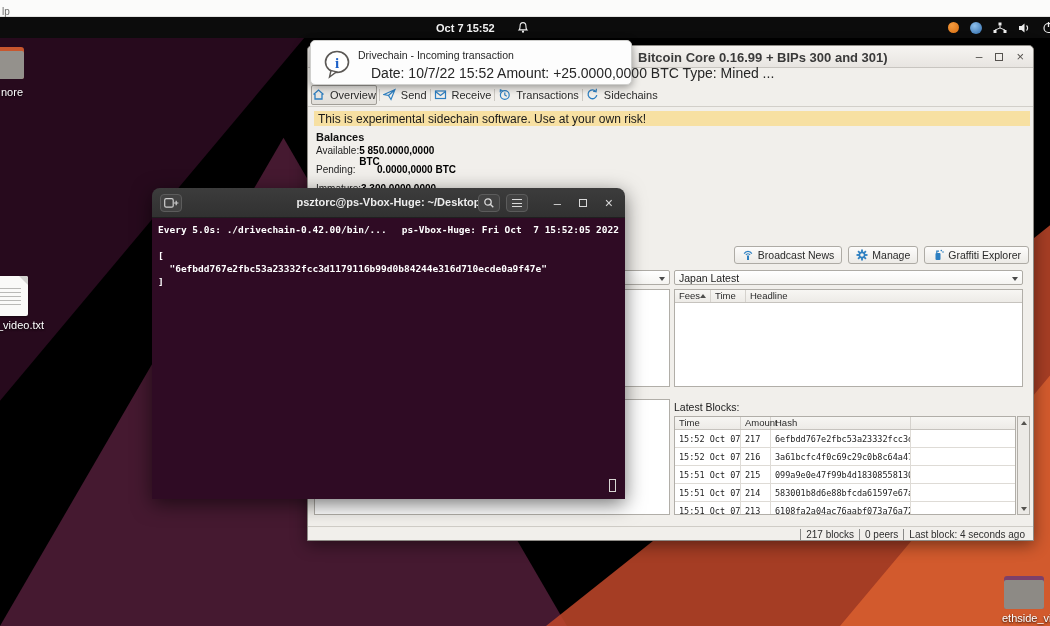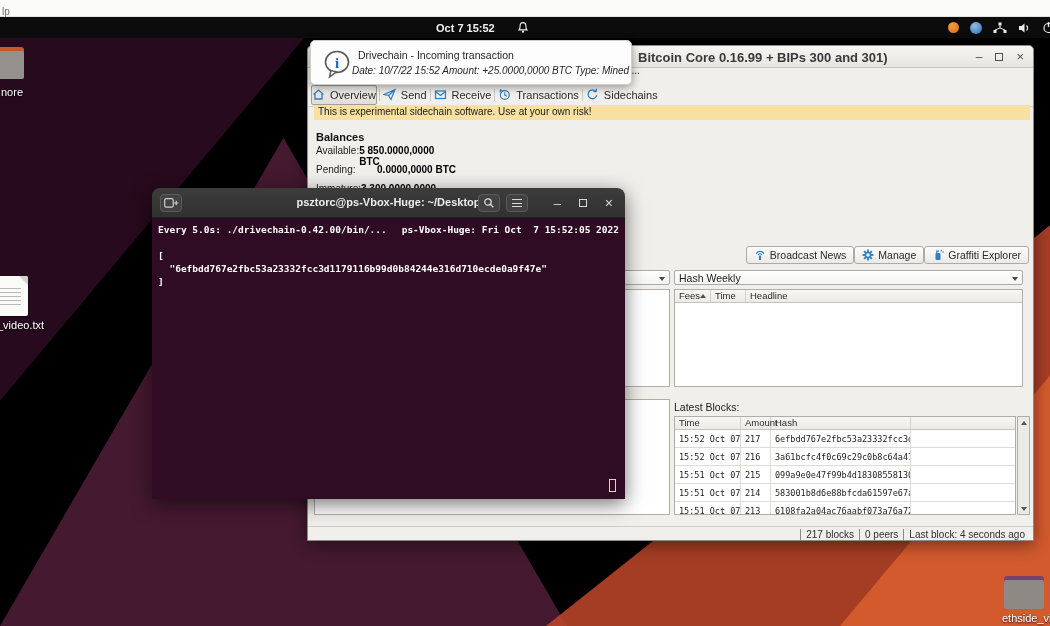--- a/index.html
+++ b/index.html
@@ -46,22 +46,22 @@
   .w-min { font-size:12px; line-height:10px; }
   .w-max { width:8px; height:8px; border:1px solid #55524e; }
   .w-close { font-size:13px; line-height:12px; }
 
   .tabbar { position:absolute; left:3px; top:39px; height:20px; display:flex; align-items:center; font-size:11px; color:#2b2b2b; }
   .tab { display:flex; align-items:center; gap:5px; padding:2px 0 3px; border:1px solid transparent; }
   .tab.active { background:linear-gradient(#efede9,#e1ded9); border:1px solid #a19e98; border-radius:2px; }
   .tab-sep { width:1px; height:12px; background:#ccc9c3; margin:0 2px; }
   .tabline { position:absolute; left:0; top:60px; right:0; height:1px; background:#d2cfc9; }
 
-  .warning { position:absolute; left:6px; top:59px; width:716px; height:15px; background:#f7e0a2;
-      font-size:10px; color:#191919; padding:1px 0 12px 4px; }
+  .warning { position:absolute; left:6px; top:65px; width:716px; height:15px; background:#f7e0a2;
+      font-size:12px; color:#191919; padding:1px 0 12px 4px; }
 
   .bal-h { position:absolute; left:8px; top:85px; font-size:11px; font-weight:bold; color:#111; }
   .bal-row { position:absolute; left:8px; width:140px; display:flex; justify-content:space-between; font-size:10px; color:#1c1c1c; }
   .bal-row b { font-weight:bold; color:#000; }
 
   .gtk-btn { display:flex; align-items:center; gap:4px; font-size:10.5px; color:#2b2b2b; padding:2px 7px;
       background:linear-gradient(#fdfcfb,#eceae6); border:1px solid #aeaba5; border-radius:3px; }
   .combo { background:linear-gradient(#ffffff,#f5f4f1); border:1px solid #aeaba5; border-radius:2px;
       font-size:10.5px; color:#1c1c1c; padding:1px 14px 0 4px; height:15px; white-space:nowrap; overflow:hidden; }
   .combo-arrow { position:absolute; right:4px; top:6px; width:0; height:0;
@@ -89,21 +89,21 @@
   .statusbar { position:absolute; left:0; right:0; top:480px; height:16px; border-top:1px solid #cfccc6;
       display:flex; justify-content:flex-end; align-items:center; font-size:10px; color:#2e2e2e; padding-right:3px; }
   .statusbar span { border-left:1px solid #8a8a88; padding:0 5px; line-height:11px; }
 
   .blocks-label { position:absolute; left:366px; top:355px; font-size:10.5px; color:#1c1c1c; }
 
   
   .notif { left:310px; top:40px; width:322px; height:45px; background:#fdfdfd; border:1px solid #cfcfcd;
       border-radius:5px; box-shadow:0 2px 9px rgba(0,0,0,.4); z-index:30; }
   .notif-title { position:absolute; left:47px; top:8px; font-size:10.5px; color:#262626; white-space:nowrap; }
-  .notif-body  { position:absolute; left:41px; top:24px; font-size:10px; color:#262626; white-space:nowrap;font-style:italic; }
+  .notif-body  { position:absolute; left:60px; top:24px; font-size:14px; color:#262626; white-space:nowrap; }
 
   
   .terminal { left:152px; top:188px; width:473px; height:311px; border-radius:8px 8px 0 0;
       box-shadow:0 5px 20px rgba(0,0,0,.55); z-index:20; }
   .t-header { position:absolute; left:0; top:0; right:0; height:30px;
       background:linear-gradient(#3c3c3c,#313131); border-bottom:1px solid #1f1f1f; border-radius:8px 8px 0 0; }
   .t-title { position:absolute; left:0; right:0; top:8px; text-align:center; font-size:11px; font-weight:bold; color:#ededed; }
   .t-sq-btn { position:absolute; top:6px; width:22px; height:18px; background:#424242; border:1px solid #5c5c5c;
       border-radius:4px; display:flex; align-items:center; justify-content:center; }
   .t-glyph { position:absolute; top:0; height:30px; display:flex; align-items:center; color:#d9d9d9; }
@@ -248,21 +248,21 @@
       <span>Immature:</span>
       <b>3 300.0000,0000 BTC</b>
     </div>
 
     <div class="abs combo" style="left:6px; top:224px; width:356px;">
       <span class="combo-arrow"></span>
     </div>
     <div class="abs white-box" style="left:6px; top:243px; width:356px; height:98px;"></div>
     <div class="abs white-box" style="left:6px; top:353px; width:356px; height:116px;"></div>
 
-    <div class="abs" style="left:366px; top:200px; width:355px; display:flex; justify-content:flex-end; gap:0;">
+    <div class="abs" style="left:366px; top:200px; width:355px; display:flex; justify-content:flex-end; gap:6px;">
       <div class="gtk-btn">
         <svg width="12" height="12" viewBox="0 0 12 12">
           <path d="M2.2 4.6 A4.3 4.3 0 0 1 9.8 4.6" fill="none" stroke="#2d7fc1" stroke-width="1.2"></path>
           <path d="M3.9 6 A2.4 2.4 0 0 1 8.1 6" fill="none" stroke="#2d7fc1" stroke-width="1.2"></path>
           <rect x="5" y="6.5" width="2" height="4.5" fill="#2d7fc1"></rect>
         </svg>
         <span>Broadcast News</span>
       </div>
       <div class="gtk-btn">
         <svg width="12" height="12" viewBox="0 0 12 12">
@@ -285,21 +285,21 @@
           <rect x="3.5" y="4" width="5" height="7" rx="1" fill="#2d7fc1"></rect>
           <path d="M4.8 4 V2.2 H7" fill="none" stroke="#2d7fc1" stroke-width="1.2"></path>
           <circle cx="9.3" cy="1.6" r="0.8" fill="#2d7fc1"></circle>
             <circle cx="11" cy="3" r="0.8" fill="#2d7fc1"></circle>
         </svg>
         <span>Graffiti Explorer</span>
       </div>
     </div>
 
     <div class="abs combo" style="left:366px; top:224px; width:349px;">
-      <span>Hash Weekly</span>
+      <span>Japan Latest</span>
       <span class="combo-arrow"></span>
     </div>
     <div class="abs white-box" style="left:366px; top:243px; width:349px; height:98px;">
       <div class="nt-header">
         <div style="width:36px;">
           <span>Fees</span>
           <span class="sort-up"></span>
         </div>
         <div style="width:35px;">
           <span>Time</span>

